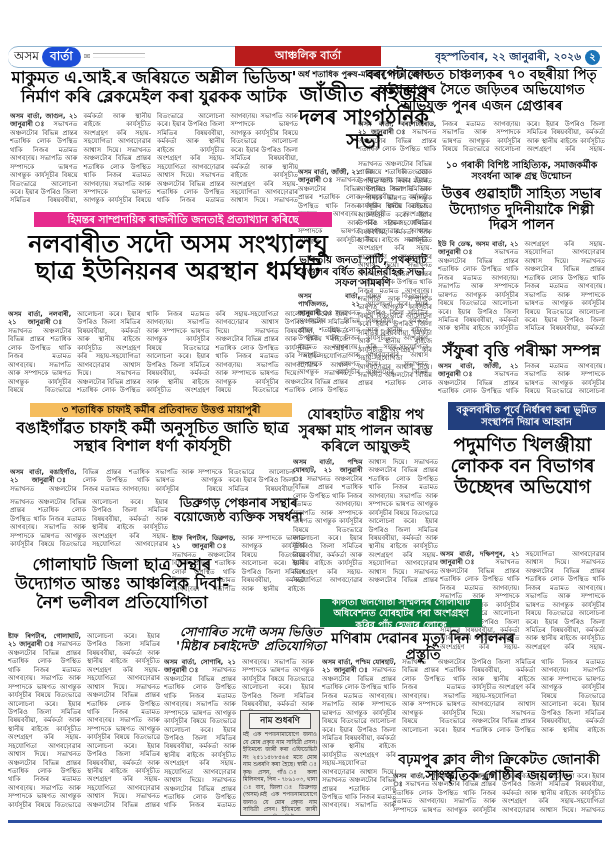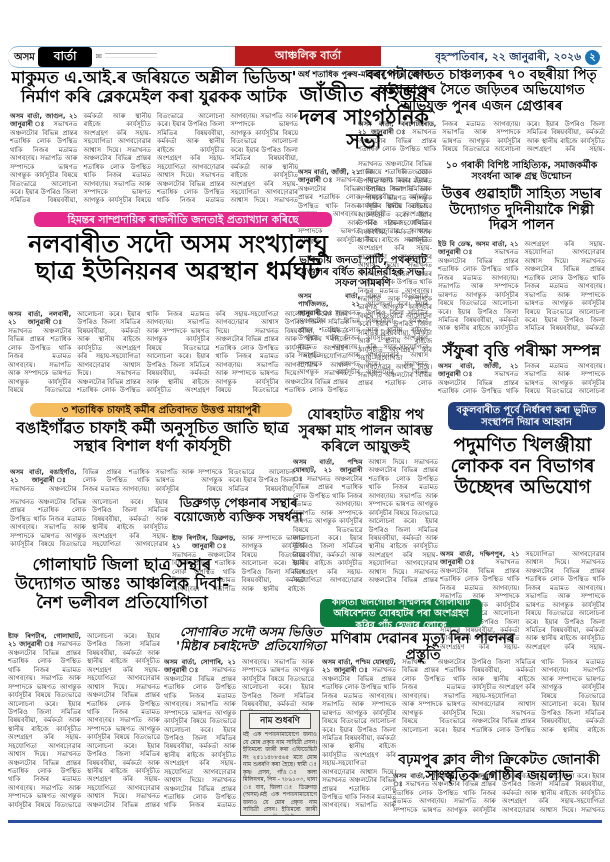--- a/index.html
+++ b/index.html
@@ -4,39 +4,39 @@
 <style>
   html,body{margin:0;padding:0;background:#fff;}
   .page{position:relative;width:610px;height:862px;background:#ffffff;overflow:hidden;
         font-family:"DejaVu Sans",sans-serif;color:#151515;}
   
   .header{position:absolute;left:8px;top:46px;width:594px;height:20px;
           border-top:1px solid #8fb3cf;border-bottom:1px solid #8fb3cf;
           display:flex;align-items:center;justify-content:space-between;
           border-radius:10px 0 0 10px;}
   .logo{display:flex;align-items:center;gap:3px;padding-left:6px;}
-  .logo-a{font-weight:700;font-size:10px;color:#111;}
-  .logo-b{font-weight:700;font-size:12px;color:#fff;background:#000000;padding:0 16px;border-radius:4px;}
+  .logo-a{font-weight:400;font-size:12px;color:#111;}
+  .logo-b{font-weight:700;font-size:12px;color:#fff;background:#1d4ed8;padding:0 8px;border-radius:10px;}
   .mail{font-size:8px;color:#777;line-height:1;}
   .contact-lines{display:inline-block;width:52px;height:8px;
      background:linear-gradient(#999 1px,transparent 1px,transparent 4px,#bbb 5px,transparent 5px);
      background-size:100% 8px;opacity:.7;}
   .section-box{position:absolute;left:227px;top:-1px;width:146px;height:20px;background:#b91c1c;
      color:#fff;font-weight:700;font-size:11px;display:flex;align-items:center;justify-content:center;}
   .date-wrap{display:flex;align-items:center;gap:4px;padding-right:2px;font-weight:700;font-size:10.5px;color:#15325e;}
   .pagenum{width:15px;height:15px;border-radius:50%;background:#1b74b8;color:#fff;
      display:flex;align-items:center;justify-content:center;font-size:10px;font-weight:700;}
   .hl{position:absolute;margin:0;font-weight:700;text-align:center;line-height:1.14;color:#0a0a0a;}
   .body{position:absolute;font-size:6.5px;line-height:1.3;text-align:justify;overflow:hidden;
         color:#222;column-gap:6px;column-fill:auto;}
   .cols-1{column-count:1;} .cols-2{column-count:2;} .cols-3{column-count:3;}
   .cols-4{column-count:4;} .cols-5{column-count:5;}
   .dl{font-weight:700;}
   .banner{position:absolute;margin:0;font-weight:700;text-align:center;line-height:1.25;
-          display:flex;align-items:center;justify-content:center;padding:1px 4px;box-sizing:border-box;border-radius:6px;}
+          display:flex;align-items:center;justify-content:center;padding:1px 4px;box-sizing:border-box;}
   .banner-pink{background:#e62a8d;color:#fff;}
   .banner-orange{background:#f5bd5e;color:#241400;}
   .banner-navy{background:#223f7e;color:#fff;}
   .banner-green{background:#0c7c3f;color:#fff;}
   
   .notice{position:absolute;left:240px;top:710px;width:80px;height:106px;border:1px solid #555;
           background:#e9e7e2;box-sizing:border-box;padding:2px;overflow:hidden;}
   .notice-title{border:1px solid #555;text-align:center;font-weight:700;font-size:8.5px;
           margin:0 6px 2px 6px;background:#f6f5f2;}
   .notice-body{font-size:5.6px;line-height:1.35;text-align:justify;color:#222;}

